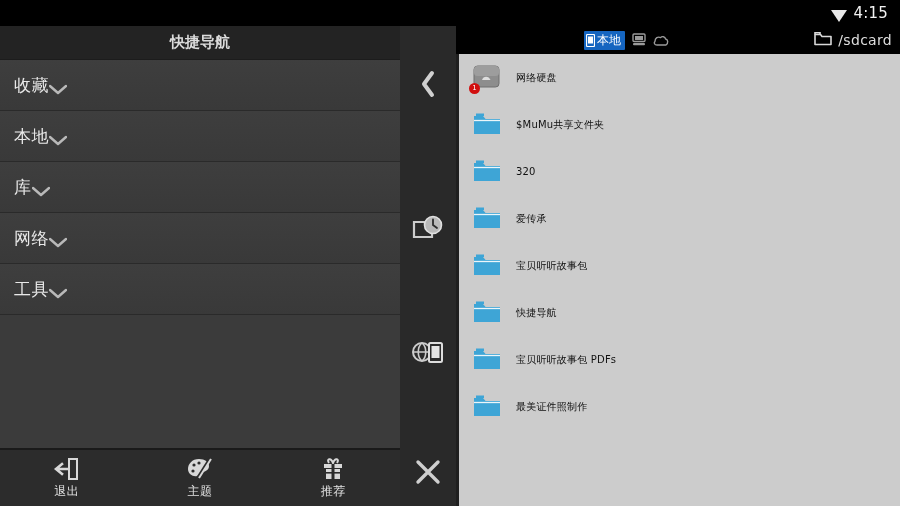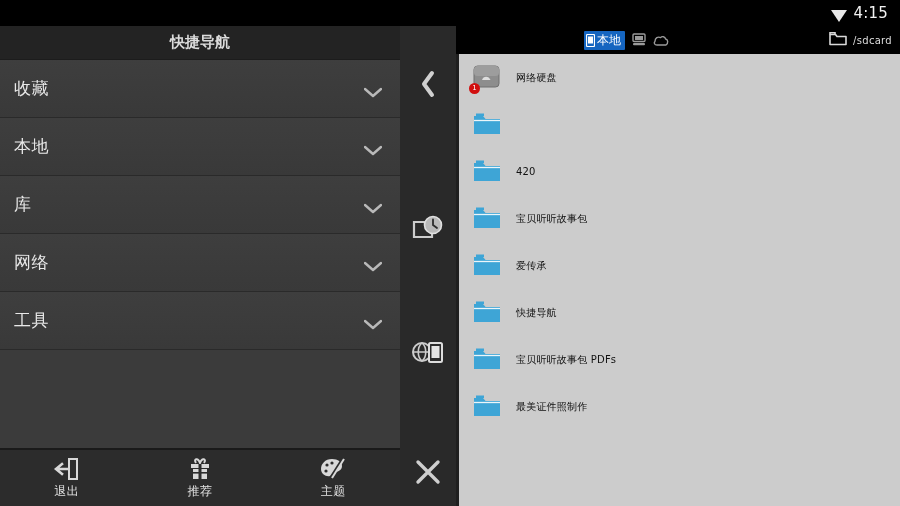--- a/index.html
+++ b/index.html
@@ -63,26 +63,25 @@
     align-items: center;
     justify-content: center;
     border-bottom: 1px solid #1c1c1c;
     box-sizing: border-box;
     font-weight: bold;
   }
   .drawer-list {
     background: #3b3b3b;
   }
   .drawer-row {
-    height: 58px;
+    height: 51px;
     border-bottom: 1px solid #2a2a2a;
     box-sizing: border-box;
     display: flex;
     align-items: center;
-    justify-content: space-between;
     padding: 0 18px 0 14px;
     background: linear-gradient(180deg, #3e3e3e 0%, #393939 100%);
   }
   .drawer-row .label {
     color: #e8e8e8;
     font-size: 17px;
     letter-spacing: 0.5px;
   }
   .chev {
     width: 18px; height: 11px;
@@ -170,21 +169,21 @@
   }
   .path-right {
     position: absolute;
     right: 8px;
     display: flex;
     align-items: center;
     gap: 6px;
   }
   .path-right .ptxt {
     color: #dedede;
-    font-size: 10px;
+    font-size: 14px;
     letter-spacing: .3px;
   }
 
   .filelist {
     position: absolute;
     left: 0; top: 28px;
     width: 444px; height: 452px;
     overflow: hidden;
     background: #cccccc;
   }
@@ -302,44 +301,44 @@
             <rect x="17" y="4" width="6" height="18" fill="#2c2c2c"></rect>
             <path d="M15 13 L4 13 M9 8 L3 13 L9 18" stroke="#d8d8d8" stroke-width="2.6" fill="none" stroke-linecap="square"></path>
           </svg>
         </span>
         <span class="tl">退出</span>
       </div>
 
       <div class="tool-btn">
         <span class="ti">
           <svg width="28" height="26" viewBox="0 0 28 26">
-            <path d="M10 7 C7 3, 12 1, 14 7 C16 1, 21 3, 18 7" stroke="#d8d8d8" stroke-width="2" fill="none"></path>
-            <rect x="5" y="8" width="18" height="4" fill="#d8d8d8"></rect>
-            <rect x="7" y="13" width="14" height="10" fill="#d8d8d8"></rect>
-            <rect x="12.5" y="8" width="3" height="15" fill="#2c2c2c"></rect>
-            <rect x="7" y="16" width="14" height="1.6" fill="#2c2c2c"></rect>
-          </svg>
-        </span>
-        <span class="tl">推荐</span>
-      </div>
-
-      <div class="tool-btn">
-        <span class="ti">
-          <svg width="28" height="26" viewBox="0 0 28 26">
             <path d="M13 3 C6 3 2 8 2 13 C2 18 7 21 11 20 C14 19 13 16 15 16 C19 16 23 14 23 10 C23 6 19 3 13 3 Z" fill="#d8d8d8"></path>
             <circle cx="8" cy="9" r="1.6" fill="#2c2c2c"></circle>
             <circle cx="13" cy="7" r="1.6" fill="#2c2c2c"></circle>
             <circle cx="7" cy="15" r="1.6" fill="#2c2c2c"></circle>
             <path d="M24 2 L12 21" stroke="#2c2c2c" stroke-width="2.4"></path>
             <path d="M25 3 L13 22" stroke="#d8d8d8" stroke-width="2"></path>
           </svg>
         </span>
         <span class="tl">主题</span>
       </div>
 
+      <div class="tool-btn">
+        <span class="ti">
+          <svg width="28" height="26" viewBox="0 0 28 26">
+            <path d="M10 7 C7 3, 12 1, 14 7 C16 1, 21 3, 18 7" stroke="#d8d8d8" stroke-width="2" fill="none"></path>
+            <rect x="5" y="8" width="18" height="4" fill="#d8d8d8"></rect>
+            <rect x="7" y="13" width="14" height="10" fill="#d8d8d8"></rect>
+            <rect x="12.5" y="8" width="3" height="15" fill="#2c2c2c"></rect>
+            <rect x="7" y="16" width="14" height="1.6" fill="#2c2c2c"></rect>
+          </svg>
+        </span>
+        <span class="tl">推荐</span>
+      </div>
+
     </div>
   </div>
 
   <div class="strip">
 
     <div class="strip-btn" style="top:30px;">
       <span>
         <svg width="20" height="28" viewBox="0 0 20 28">
             <path d="M14 3 L6 14 L14 25" stroke="#d0d0d0" stroke-width="4" fill="none" stroke-linecap="round" stroke-linejoin="round"></path>
           </svg>
@@ -385,44 +384,45 @@
               <path d="M9 15 C10 10.5 16 10.5 17.5 15 Z" fill="#dedede"></path>
             </svg><span class="badge">1</span></span>
           <span class="fname">网络硬盘</span>
         </div>
         <div class="file-row">
           <span class="ficon"><svg width="28" height="23" viewBox="0 0 28 23">
               <path d="M1 4 H10 L12.6 7 H27 V22 H1 Z" fill="#3ea5d6"></path>
               <path d="M3 1.5 H11 V4 H3 Z" fill="#3ea5d6"></path>
               <path d="M1 8.5 H27" stroke="#ffffff" stroke-width="1.3" opacity=".9"></path>
             </svg></span>
-        </div>
-        <div class="file-row">
-          <span class="ficon"><svg width="28" height="23" viewBox="0 0 28 23">
-              <path d="M1 4 H10 L12.6 7 H27 V22 H1 Z" fill="#3ea5d6"></path>
-              <path d="M3 1.5 H11 V4 H3 Z" fill="#3ea5d6"></path>
-              <path d="M1 8.5 H27" stroke="#ffffff" stroke-width="1.3" opacity=".9"></path>
-            </svg></span>
-          <span class="fname">420</span>
+          <span class="fname">$MuMu共享文件夹</span>
+        </div>
+        <div class="file-row">
+          <span class="ficon"><svg width="28" height="23" viewBox="0 0 28 23">
+              <path d="M1 4 H10 L12.6 7 H27 V22 H1 Z" fill="#3ea5d6"></path>
+              <path d="M3 1.5 H11 V4 H3 Z" fill="#3ea5d6"></path>
+              <path d="M1 8.5 H27" stroke="#ffffff" stroke-width="1.3" opacity=".9"></path>
+            </svg></span>
+          <span class="fname">320</span>
+        </div>
+        <div class="file-row">
+          <span class="ficon"><svg width="28" height="23" viewBox="0 0 28 23">
+              <path d="M1 4 H10 L12.6 7 H27 V22 H1 Z" fill="#3ea5d6"></path>
+              <path d="M3 1.5 H11 V4 H3 Z" fill="#3ea5d6"></path>
+              <path d="M1 8.5 H27" stroke="#ffffff" stroke-width="1.3" opacity=".9"></path>
+            </svg></span>
+          <span class="fname">爱传承</span>
         </div>
         <div class="file-row">
           <span class="ficon"><svg width="28" height="23" viewBox="0 0 28 23">
               <path d="M1 4 H10 L12.6 7 H27 V22 H1 Z" fill="#3ea5d6"></path>
               <path d="M3 1.5 H11 V4 H3 Z" fill="#3ea5d6"></path>
               <path d="M1 8.5 H27" stroke="#ffffff" stroke-width="1.3" opacity=".9"></path>
             </svg></span>
           <span class="fname">宝贝听听故事包</span>
-        </div>
-        <div class="file-row">
-          <span class="ficon"><svg width="28" height="23" viewBox="0 0 28 23">
-              <path d="M1 4 H10 L12.6 7 H27 V22 H1 Z" fill="#3ea5d6"></path>
-              <path d="M3 1.5 H11 V4 H3 Z" fill="#3ea5d6"></path>
-              <path d="M1 8.5 H27" stroke="#ffffff" stroke-width="1.3" opacity=".9"></path>
-            </svg></span>
-          <span class="fname">爱传承</span>
         </div>
         <div class="file-row">
           <span class="ficon"><svg width="28" height="23" viewBox="0 0 28 23">
               <path d="M1 4 H10 L12.6 7 H27 V22 H1 Z" fill="#3ea5d6"></path>
               <path d="M3 1.5 H11 V4 H3 Z" fill="#3ea5d6"></path>
               <path d="M1 8.5 H27" stroke="#ffffff" stroke-width="1.3" opacity=".9"></path>
             </svg></span>
           <span class="fname">快捷导航</span>
         </div>
         <div class="file-row">

